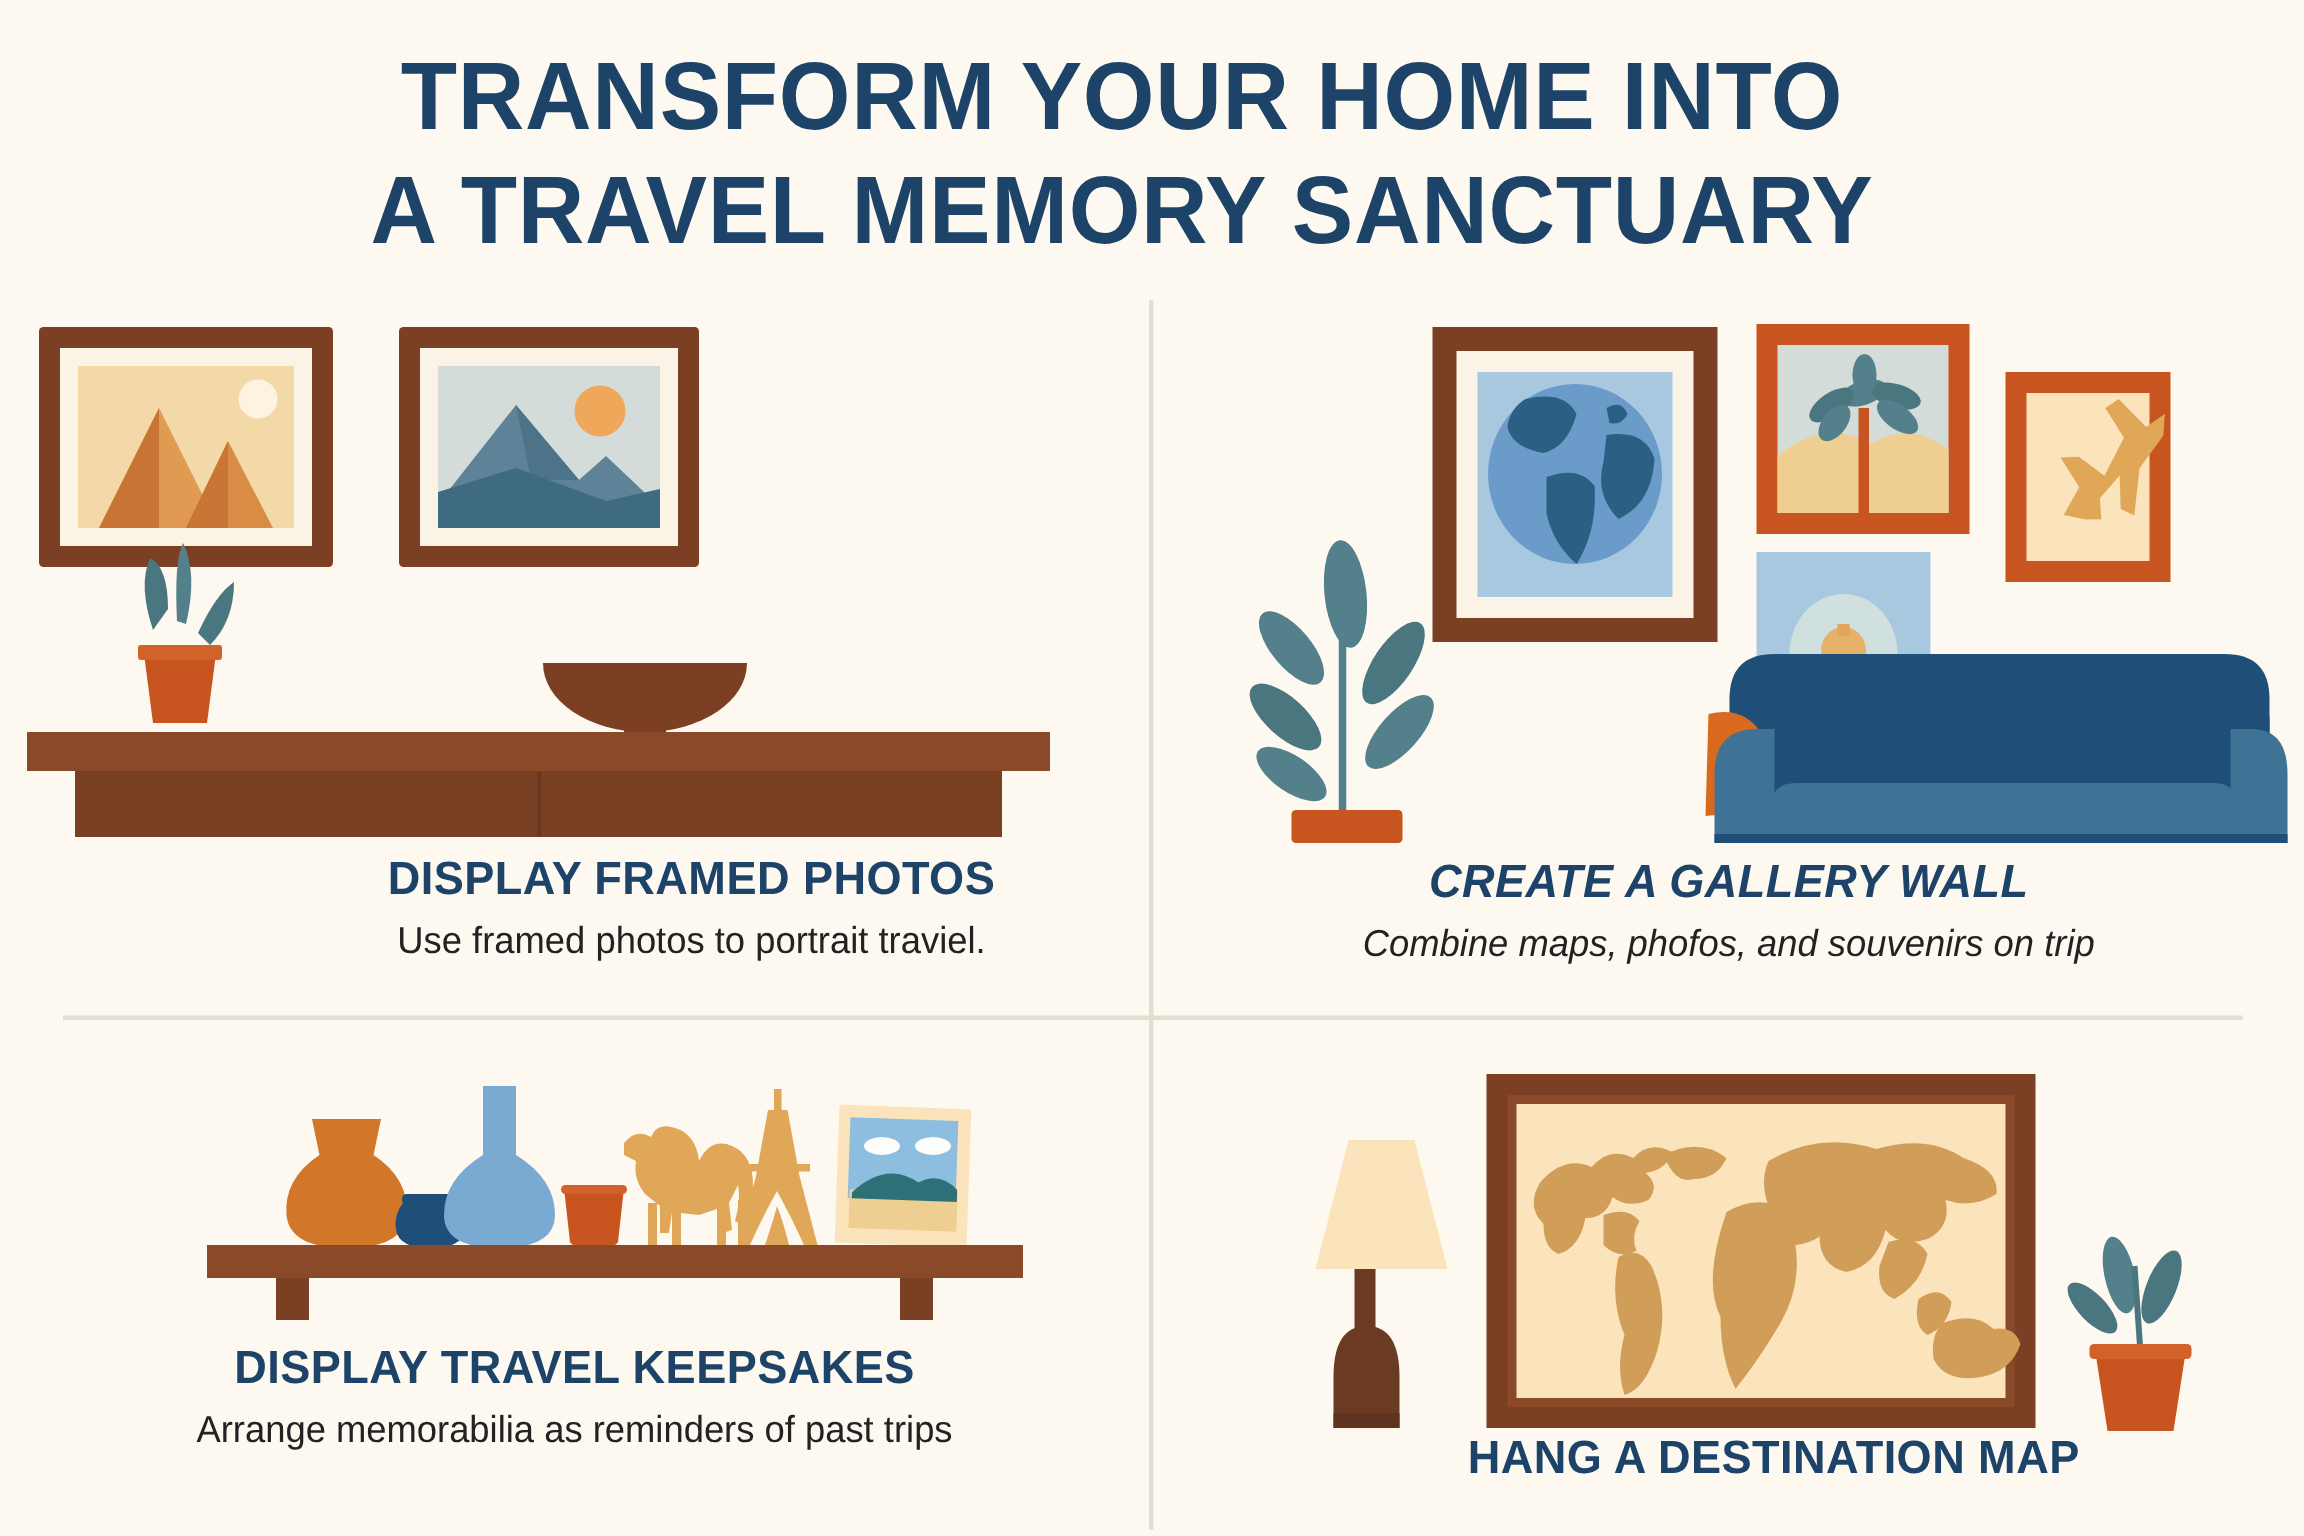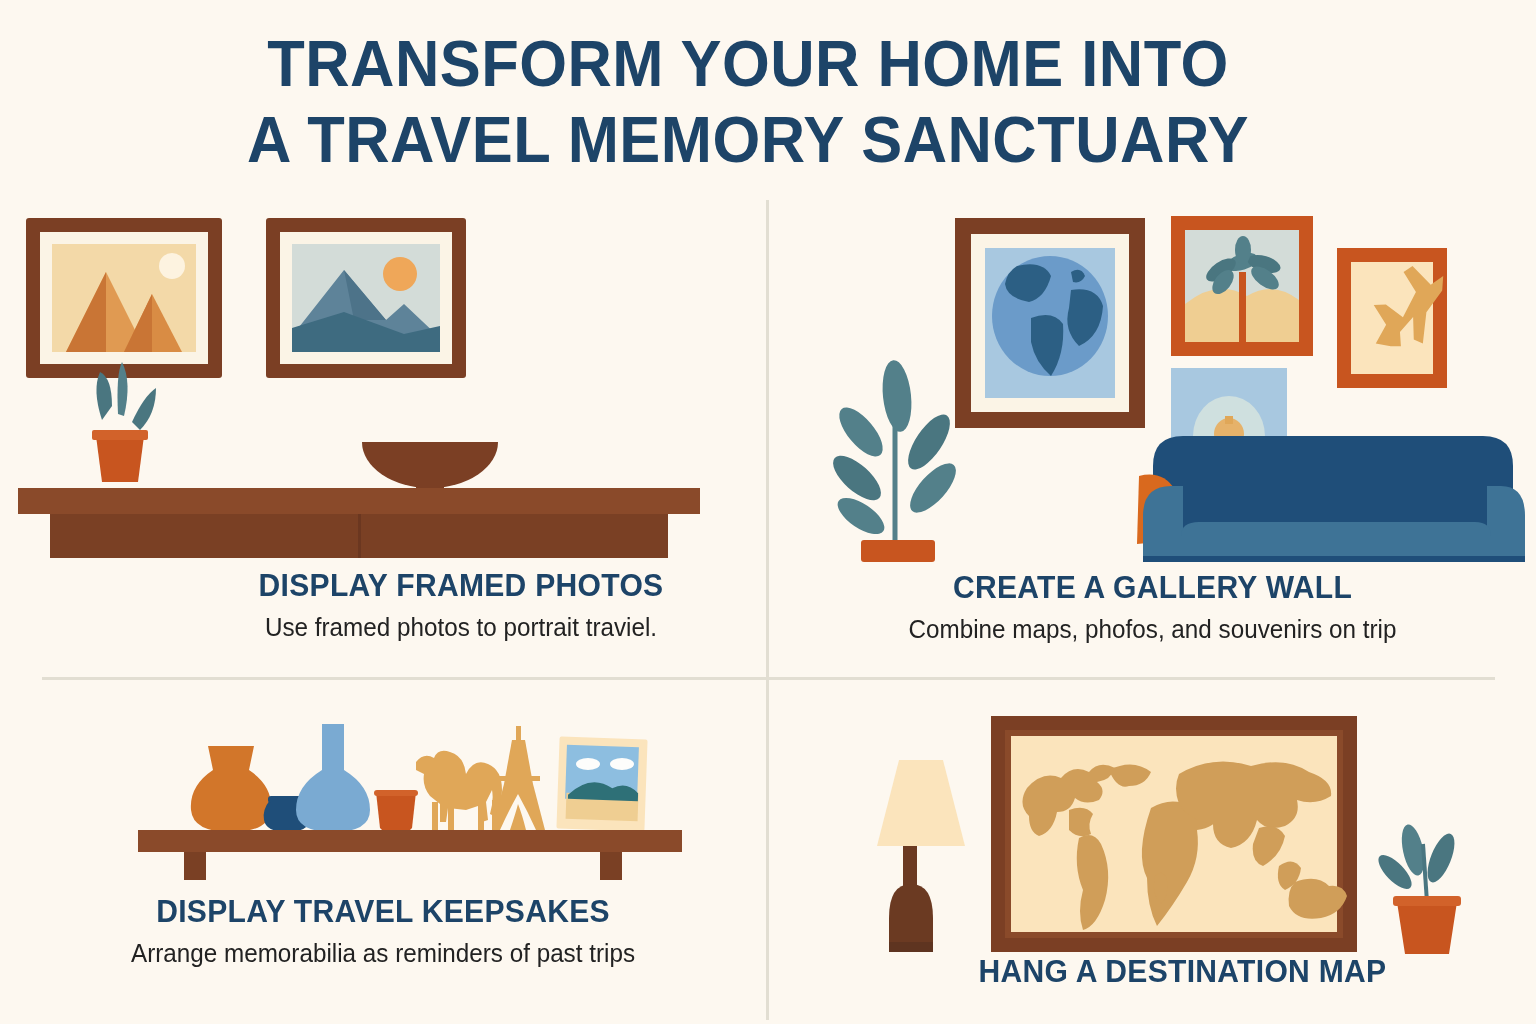--- a/index.html
+++ b/index.html
@@ -58,21 +58,21 @@
     margin-top:7px; transform:scaleX(0.97);
     white-space:nowrap;
   }
 
   #q1{ left:0;    top:200px; width:922px; height:477px; }
   #q2{ left:769px;top:200px; width:767px; height:477px; }
   #q3{ left:0;    top:680px; width:766px; height:344px;text-decoration:underline; }
   #q4{ left:769px;top:680px; width:767px; height:344px;margin-left:30px; }
 
   #q1 .caption{ top:368px; }
-  #q2 .caption{ top:370px; }
+  #q2 .caption{ top:370px;font-style:italic; }
   #q3 .caption{ top:214px; }
   #q4 .caption{ top:274px; }
 
   svg{ display:block; overflow:visible; }
 </style>
 </head>
 <body>
 
 <div id="poster">
 

